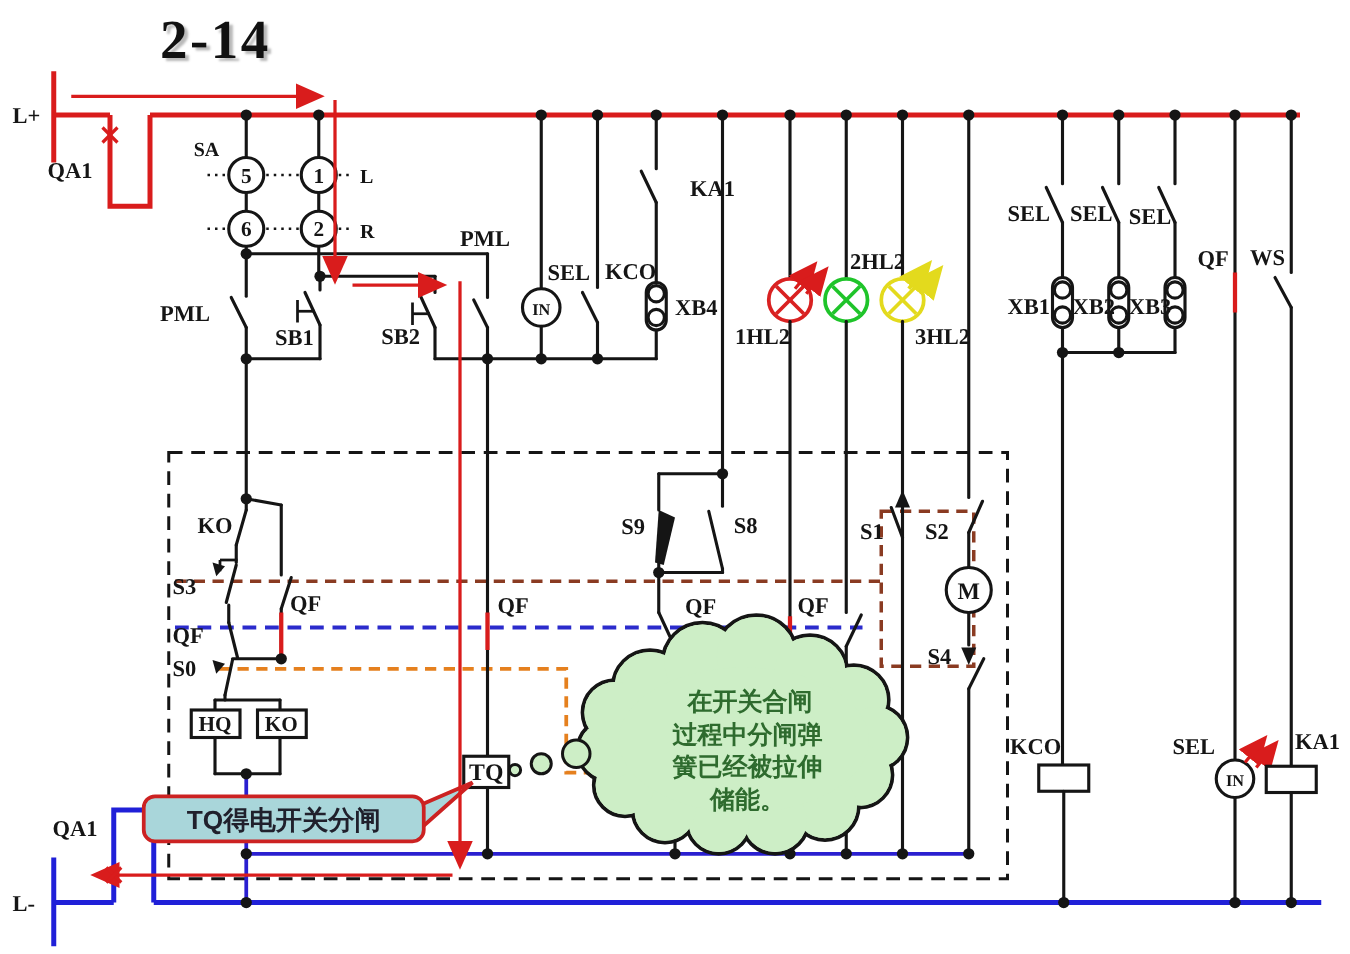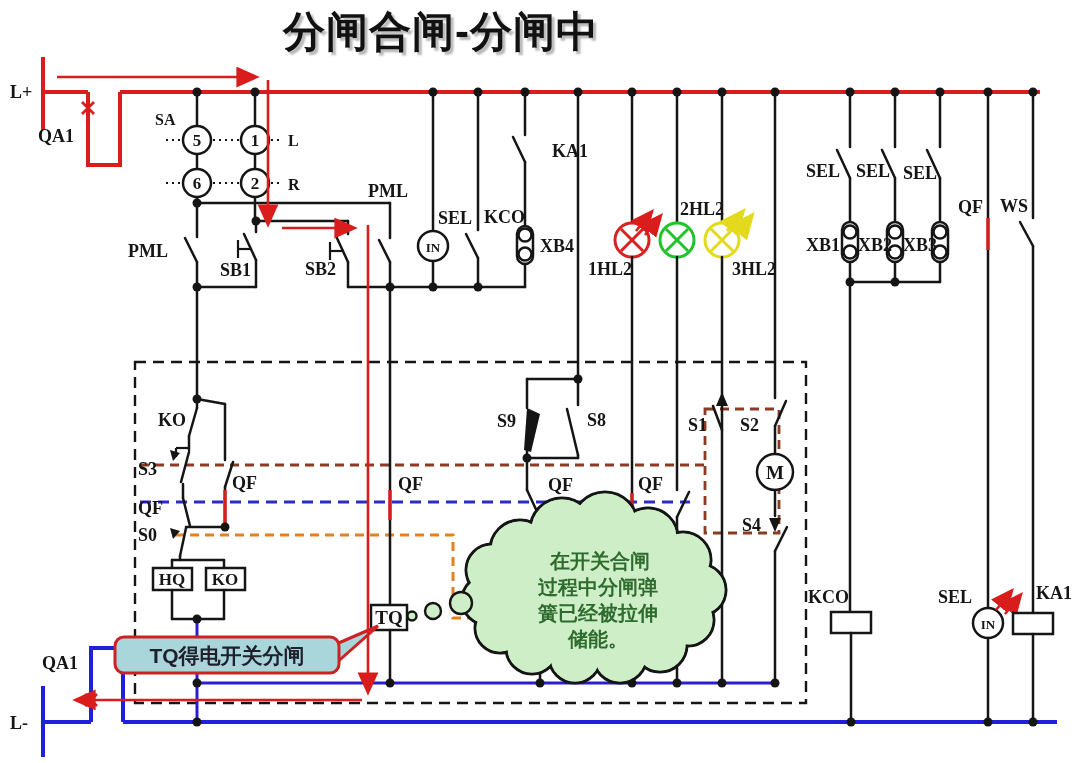--- a/index.html
+++ b/index.html
@@ -455,15 +455,15 @@
     <text class="lbl" x="742" y="531">S4</text>
     <text class="circ" x="389" y="624" text-anchor="middle" style="font-size:19px">TQ</text>
     <text class="lbl" x="808" y="603">KCO</text>
     <text class="lbl" x="938" y="603">SEL</text>
     <text class="circ" x="988" y="629" text-anchor="middle" style="font-size:13px">IN</text>
     <text class="lbl" x="1036" y="599">KA1</text>
     <text class="lbl" x="42" y="669">QA1</text>
     <text class="lbl" x="10" y="729">L-</text>
   </svg>
 
-  <div class="title-main">分闸合闸-分闸中</div>
+  <div class="title-num">2-14</div>
 
 </div>
 
 </body></html>

